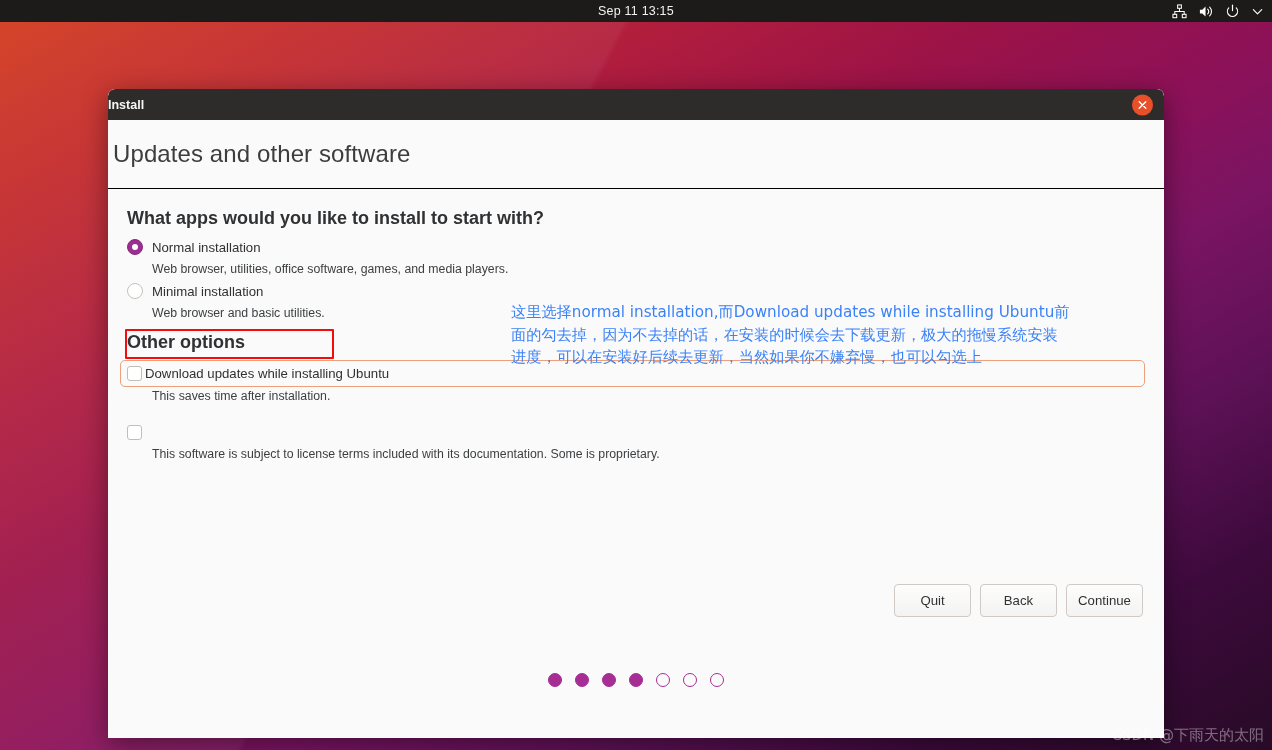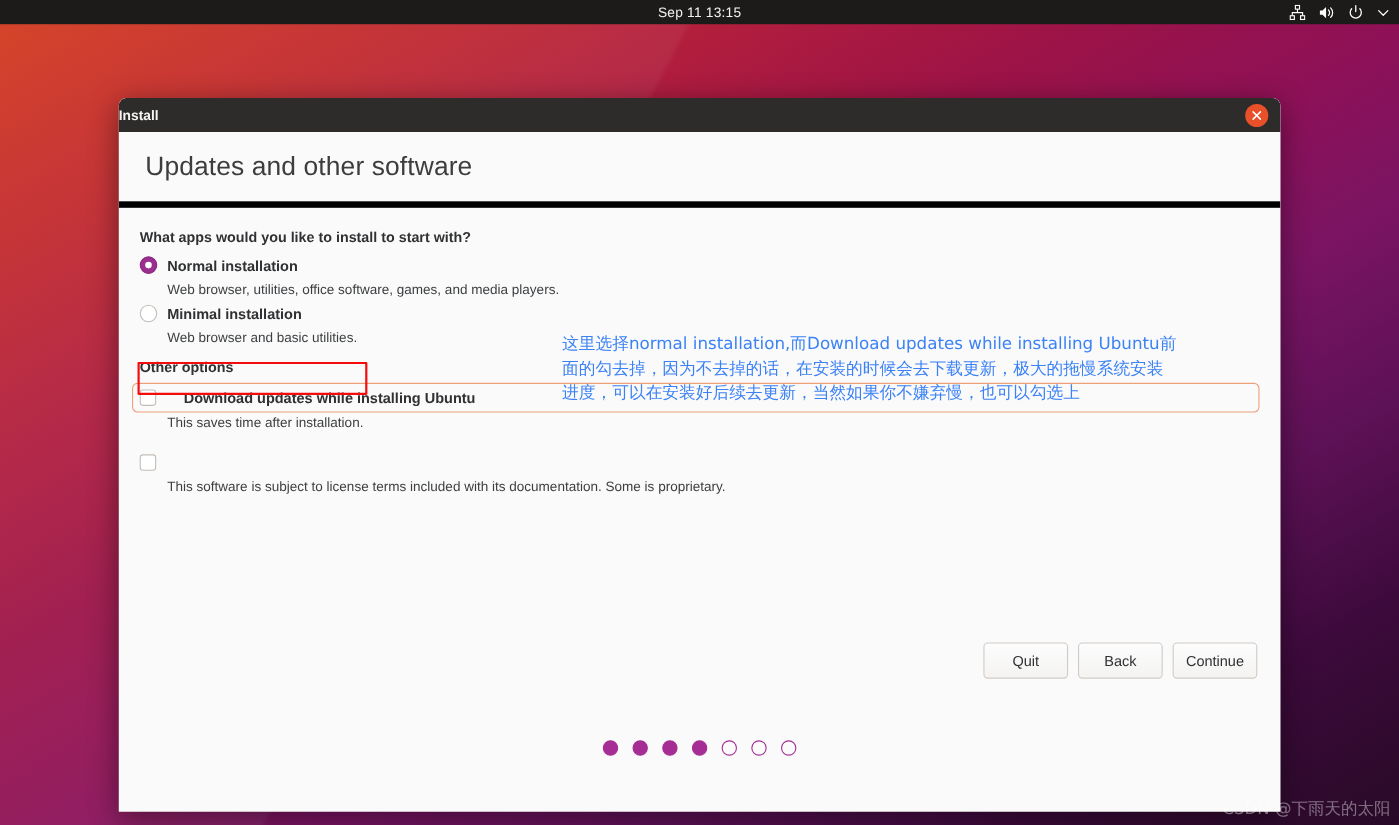--- a/index.html
+++ b/index.html
@@ -71,40 +71,40 @@
     border: none;
     display: flex; align-items: center; justify-content: center;
     cursor: pointer;
     padding: 0;
   }
   #close-btn svg { display: block; }
 
   #header {
     height: 69px;
     background: #fbfafa;
-    border-bottom: 6px solid #000000;
+    border-bottom: 1px solid #000000;
     display: flex; align-items: center;
-    padding-left: 24px;
+    padding-left: 5px;
   }
   #header h1 {
     font-size: 24px;
     font-weight: normal;
     color: #3d3d3d;
     letter-spacing: 0.1px;
   }
 
   #content {
     position: relative;
     height: 548px;
     background: #fbfafa;
     padding: 19px 19px 0 19px;
   }
 
   .section-label {
-    font-size: 13px;
+    font-size: 18px;
     font-weight: bold;
     color: #2f3133;
     margin-bottom: 5px;
   }
   .section-label.other { margin-top: 12px; margin-bottom: 7px;}
 
   .opt-row {
     display: flex; align-items: center;
     gap: 9px;
     height: 26px;
@@ -143,32 +143,31 @@
     width: 15px; height: 15px;
     border-radius: 3px;
     border: 1px solid #c2bdb8;
     background: #ffffff;
     flex: 0 0 auto;
   }
   .opt-text {
     font-size: 13.2px;
     color: #2f3133;
     white-space: nowrap;
-    font-weight: bold;
   }
 
   
   .focus-frame {
     border: 1.6px solid #eda07a;
     border-radius: 5px;
     padding: 3px 6px;
     margin-left: -7px;
     margin-right: 0px;
     height: 27px;
-    display: flex; align-items: center; gap: 25px;
+    display: flex; align-items: center; gap: 3px;
     background: transparent;
   }
 
   
   .annot-box {
     position: absolute;
     left: 17px; top: 140px;
     width: 209px; height: 30px;
     border: 2.5px solid #f40c0c;
     border-radius: 1px;

